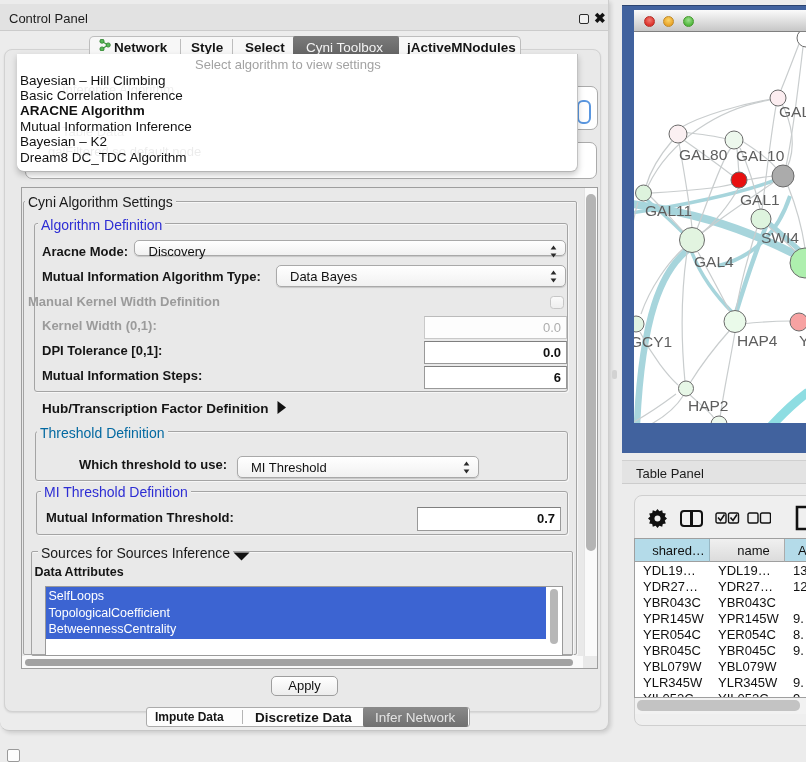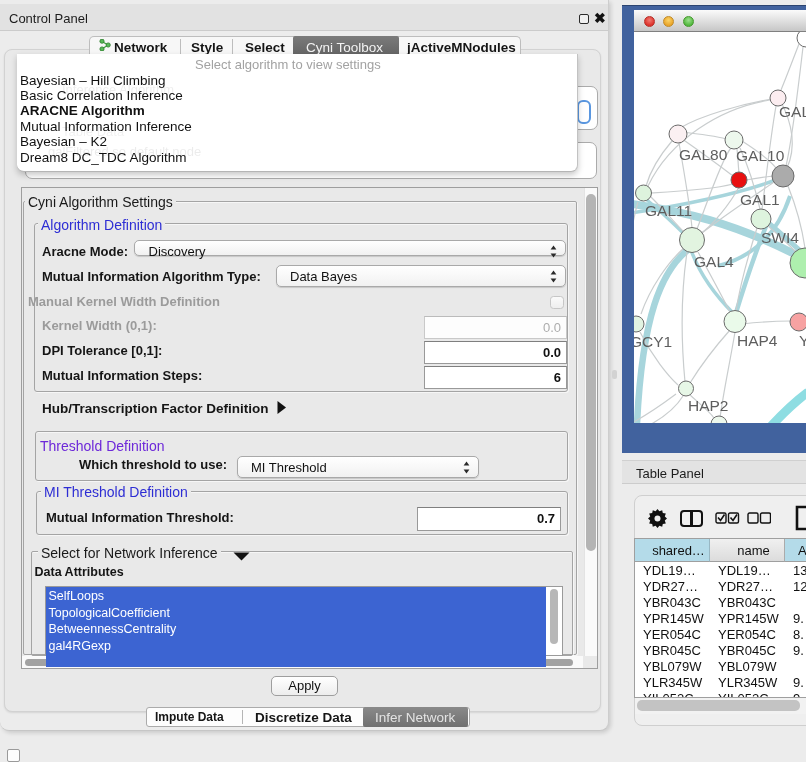--- a/index.html
+++ b/index.html
@@ -99,47 +99,47 @@
 
 <div class="lbl abs" style="left:42px; top:368px;">Mutual Information Steps:</div>
 <div class="field abs" style="left:424px; top:366px; width:143px; height:22.5px;">6</div>
 
 <div class="lbl abs" style="left:42px; top:401px; font-size:13.5px;">Hub/Transcription Factor Definition</div>
 <svg class="abs" style="left:276px; top:400px;" width="11" height="15" viewBox="0 0 11 15">
     <path d="M1.5 1 L10 7.5 L1.5 14 Z" fill="#111"></path>
   </svg>
 
 <div class="group" style="left:35px; top:431px; width:533px; height:50px;"></div>
-<div class="glabel" style="left:37px; top:438px; color:#6d28d9;">Threshold Definition</div>
+<div class="glabel" style="left:37px; top:425px; color:#0369a1;">Threshold Definition</div>
 
 <div class="lbl abs" style="left:79px; top:457px;">Which threshold to use:</div>
 <div class="combo" style="left:237px; top:456px; width:242px; height:22px;">
   <div class="ctext" style="left:13px;">MI Threshold</div>
   <svg class="carr" viewBox="0 0 7 13">
       <path d="M3.5 0.5 L6.4 4.5 L0.6 4.5 Z" fill="#2a2a2a"></path>
       <path d="M3.5 12.5 L6.4 8.5 L0.6 8.5 Z" fill="#2a2a2a"></path>
     </svg>
 </div>
 
 <div class="group" style="left:36px; top:491px; width:532px; height:44px;"></div>
 <div class="glabel" style="left:41px; top:484px; color:#2d2dd4;">MI Threshold Definition</div>
 
 <div class="lbl abs" style="left:46px; top:510px;">Mutual Information Threshold:</div>
 <div class="field abs" style="left:417px; top:507px; width:144px; height:24px; padding-top:3px;">0.7</div>
 
 <div class="group" style="left:31px; top:551px; width:542px; height:105px; border-radius:2px;"></div>
-<div class="glabel" style="left:38px; top:545px; color:#1a1a1a;">Select for Network Inference</div>
+<div class="glabel" style="left:38px; top:545px; color:#1a1a1a;">Sources for Sources Inference</div>
 <svg class="abs" style="left:233px; top:552px;" width="17" height="9" viewBox="0 0 17 9">
     <path d="M0.5 0.5 L16.5 0.5 L8.5 8.5 Z" fill="#111"></path>
   </svg>
 
 <div class="lbl abs" style="left:34.5px; top:565px; font-size:12.5px;">Data Attributes</div>
 
 <div class="abs" style="left:45px; top:586px; width:518px; height:70px; background:#fff; border:1px solid #9a9a9a;"></div>
-<div class="abs" style="left:46px; top:587px; width:500px; height:80px; background:#3c64d2; color:#fff; font-size:12.5px;">
+<div class="abs" style="left:46px; top:587px; width:500px; height:52px; background:#3c64d2; color:#fff; font-size:12.5px;">
   <div style="padding:1px 0 0 2.5px; line-height:16.5px;">SelfLoops<br>TopologicalCoefficient<br>BetweennessCentrality<br>gal4RGexp</div>
 </div>
 <div class="abs" style="left:550px; top:589px; width:8px; height:55px; background:#b7b7b7; border-radius:4px;"></div>
 
 <div class="abs" style="left:271px; top:676px; width:67px; height:20px; background:linear-gradient(#ffffff,#ededed);
      border:1px solid #9e9e9e; border-radius:5px; text-align:center; font-size:13px; color:#111; line-height:18px;">Apply</div>
 
 <div class="abs" style="left:146px; top:707px; width:324px; height:20px; background:#fdfdfd; border:1px solid #ababab; border-radius:3px;"></div>
 <div class="abs lbl" style="left:155px; top:710px; font-size:12px;">Impute Data</div>
 <div class="abs" style="left:242px; top:710px; width:1px; height:14px; background:#b5b5b5;"></div>

